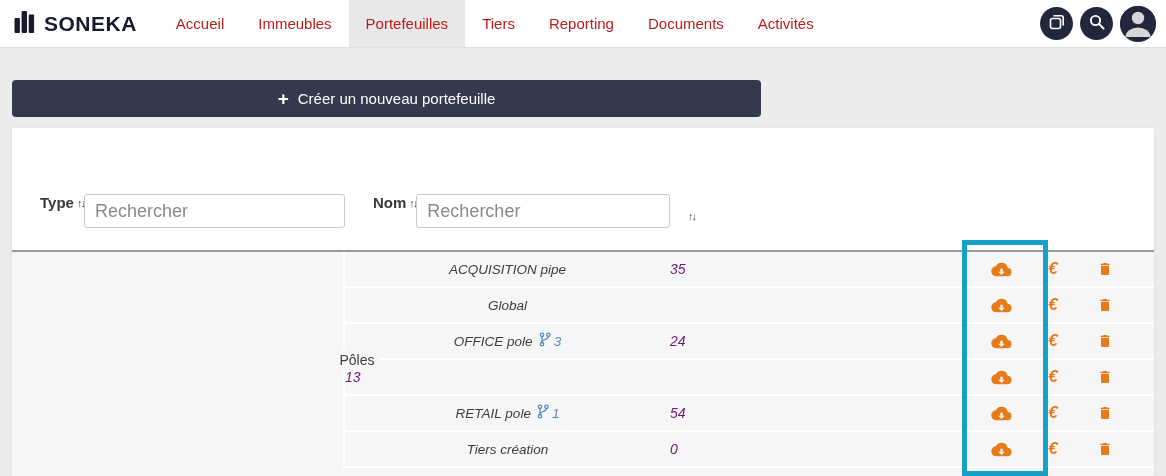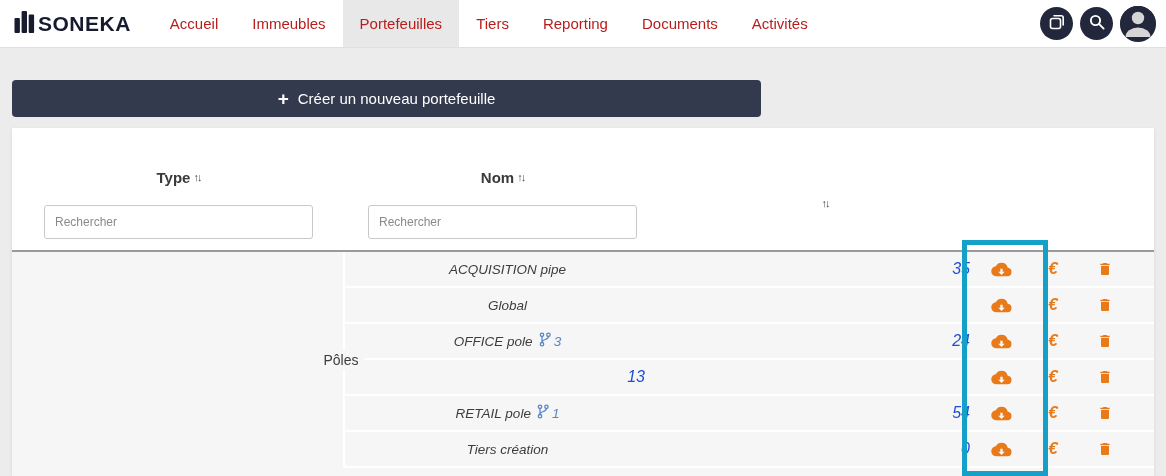--- a/index.html
+++ b/index.html
@@ -1,21 +1,21 @@
 <!DOCTYPE html>
 <html><head>
 <meta charset="utf-8">
 <style>
   * { box-sizing: border-box; margin: 0; padding: 0; }
   body { font-family: "Liberation Sans", sans-serif; background: #ececec; }
   .screen { position: relative; width: 1166px; height: 476px; overflow: hidden; background: #ececec; }
 
   
   .navbar { height: 48px; background: #fff; border-bottom: 1px solid #e0e0e0; display: flex; align-items: stretch; }
-  .brand { display: flex; align-items: center; gap: 1px; padding: 0 22px 0 14px; cursor: pointer; }
+  .brand { display: flex; align-items: center; gap: 7px; padding: 0 22px 0 14px; cursor: pointer; }
   .brand-text { font-weight: bold; font-size: 21px; letter-spacing: .5px; color: #171b30; }
   .nav-items { display: flex; align-items: stretch; }
   .nav-item { display: flex; align-items: center; padding: 0 17px; font-size: 15px; color: #b91c1c; cursor: pointer; white-space: nowrap; }
   .nav-item.active { background: #e8e8e8; }
   .nav-right { margin-left: auto; display: flex; align-items: center; gap: 7px; padding-right: 10px; }
   .circle-btn { width: 33px; height: 33px; border-radius: 50%; background: #23273c; display: flex; align-items: center; justify-content: center; cursor: pointer; flex: none; }
   .circle-btn.avatar { width: 36px; height: 36px; overflow: hidden; position: relative; }
 
   
   .toolbar { position: relative; height: 80px; }
@@ -23,39 +23,39 @@
   .create-btn .plus { font-size: 19px; font-weight: bold; line-height: 1; }
   .ctl-icon { position: absolute; cursor: pointer; display: flex; align-items: center; justify-content: center; }
   .ctl-list { left: 886px; top: 88px; width: 24px; height: 20px; }
   .ctl-grid { left: 1032px; top: 89px; width: 22px; height: 18px; }
   .switch { position: absolute; left: 938px; top: 84px; width: 62px; height: 28px; border-radius: 14px; background: #23273c; cursor: pointer; }
   .switch .knob { position: absolute; left: 5px; top: 4px; width: 20px; height: 20px; border-radius: 50%; background: #fff; }
 
   
   .card { position: relative; margin: 0 12px; height: 348px; background: #fff; box-shadow: 0 1px 3px rgba(0,0,0,.10); overflow: hidden; }
   .filters { display: flex; padding-top: 38px; height: 111px; }
-  .fcol { display: flex; flex-direction: column; align-items: center; }
+  .fcol { display: flex; flex-direction: row; align-items: center; padding-left: 28px; }
   .fcol1 { width: 333px; }
   .fcol2 { width: 315px; }
   .fcol3 { width: 330px; }
   .fheader { height: 22px; display: flex; align-items: center; gap: 3px; font-size: 15px; font-weight: bold; color: #3a3a3a; cursor: pointer; white-space: nowrap; }
   .sort { font-size: 11px; color: #4a4a4a; letter-spacing: -2px; }
-  .search { width: 269px; height: 34px; margin-top: 17px; border: 1px solid #c9c9c9; border-radius: 3px; padding: 0 10px; font-size: 12px; font-family: inherit; color: #333; outline: none; }
+  .search { width: 269px; height: 34px; margin-top: 17px; border: 1px solid #c9c9c9; border-radius: 3px; padding: 0 10px; font-size: 18px; font-family: inherit; color: #333; outline: none; }
   .search::placeholder { color: #8a8a8a; }
   .fcol3 .fheader { margin-top: 26px; }
   .hdr-divider { height: 2px; background: #9a9a9a; margin-top: 11px; }
 
   .tbody { display: flex; }
   .group-cell { width: 333px; background: #f6f6f6; border-right: 2px solid #fff; flex: none; }
-  .group-label { position: absolute; left: 329px; top: 222px; transform: translateX(-50%); background: #f6f6f6; padding: 2px 6px; font-size: 14px; color: #3d3d3d; z-index: 2; }
+  .group-label { position: absolute; left: 345px; top: 222px; transform: translateX(-50%); background: #f6f6f6; padding: 2px 6px; font-size: 14px; color: #3d3d3d; z-index: 2; }
   .rows { flex: 1; }
   .row { height: 36px; border-bottom: 2px solid #fff; background: #f6f6f6; display: flex; align-items: center; font-style: italic; }
   .cell-name { width: 325px; display: flex; align-items: center; justify-content: center; gap: 6px; font-size: 13.5px; color: #3d3d3d; }
   .branch { display: inline-flex; align-items: center; gap: 3px; color: #5b87c5; font-size: 13.5px; cursor: pointer; }
-  .cell-count { width: 300px; text-align: right; font-size: 16px; color: #1d4ed8; }
+  .cell-count { width: 300px; text-align: left; font-size: 14px; color: #701a75; }
   .cell-actions { flex: 1; display: flex; justify-content: flex-end; align-items: center; gap: 30px; padding-right: 38px; }
   .action { width: 22px; height: 20px; display: flex; align-items: center; justify-content: center; cursor: pointer; }
   .euro { font-size: 17px; font-weight: bold; color: #e87a1a; }
   .partial-row { height: 8px; background: #f6f6f6; }
 
   
   .highlight-box { position: absolute; left: 962px; top: 240px; width: 86px; height: 236px; border: 5px solid #14a0c8; z-index: 10; pointer-events: none; }
 </style>
 </head>
 <body>

